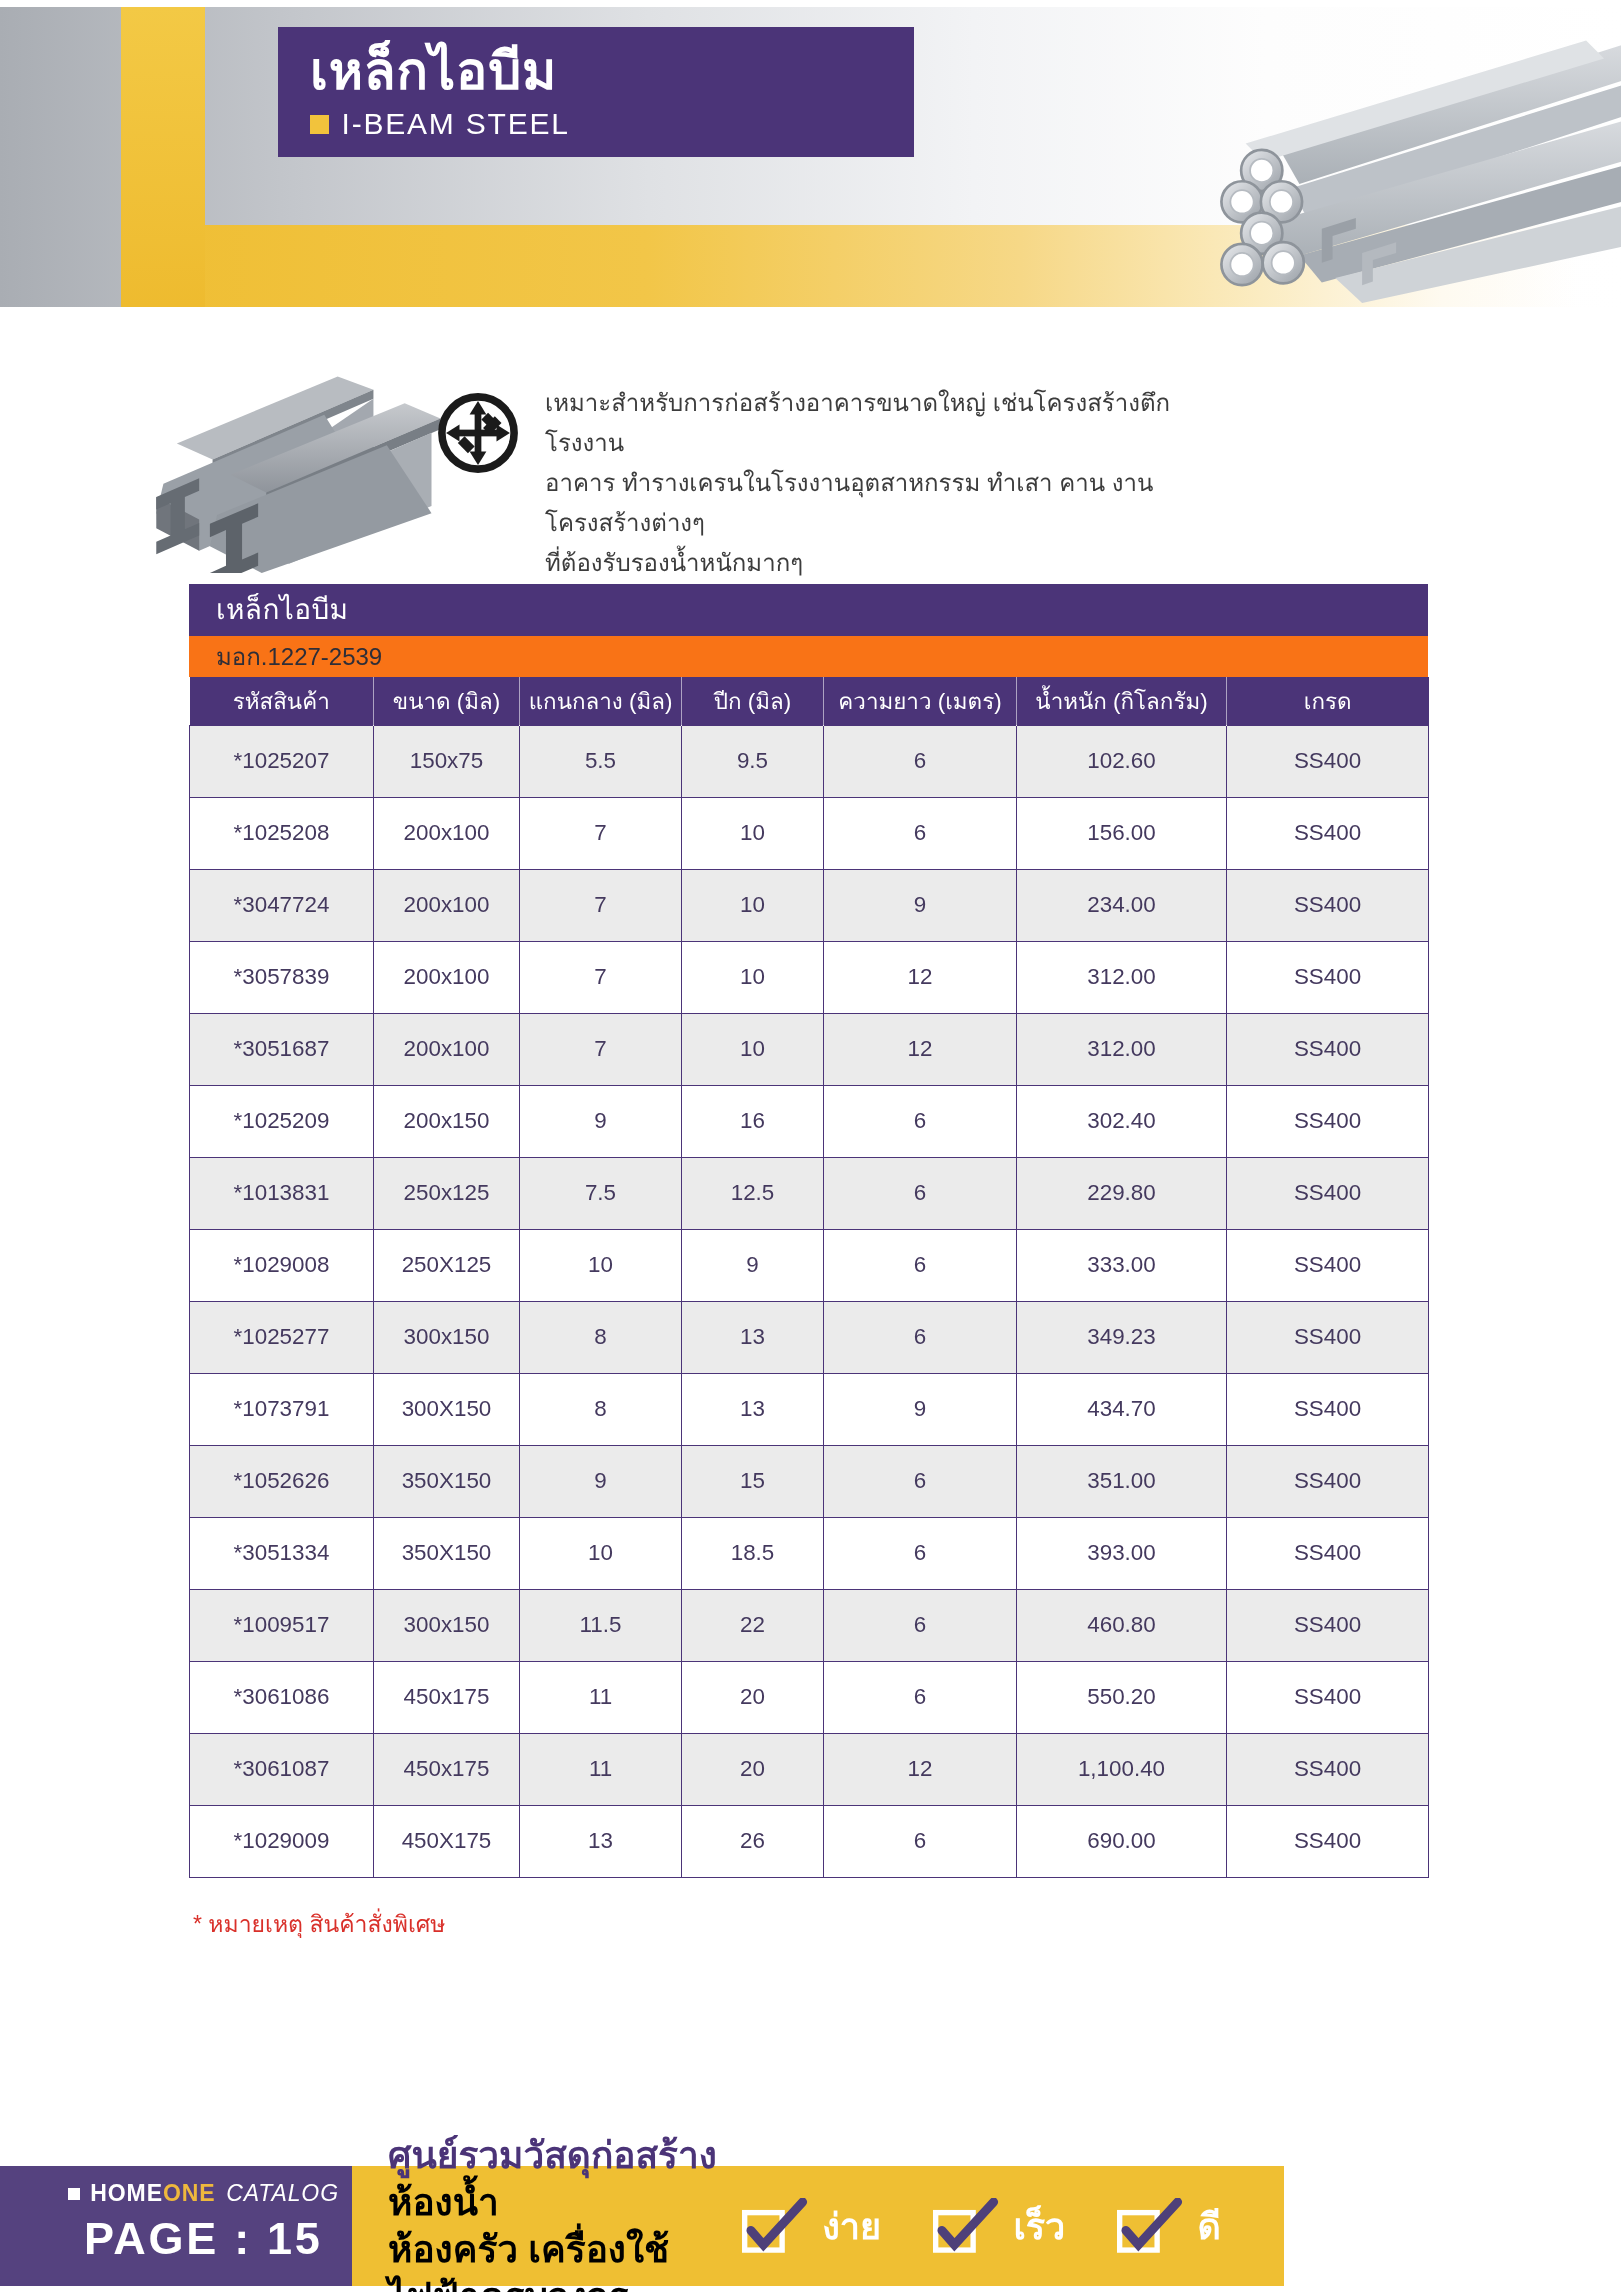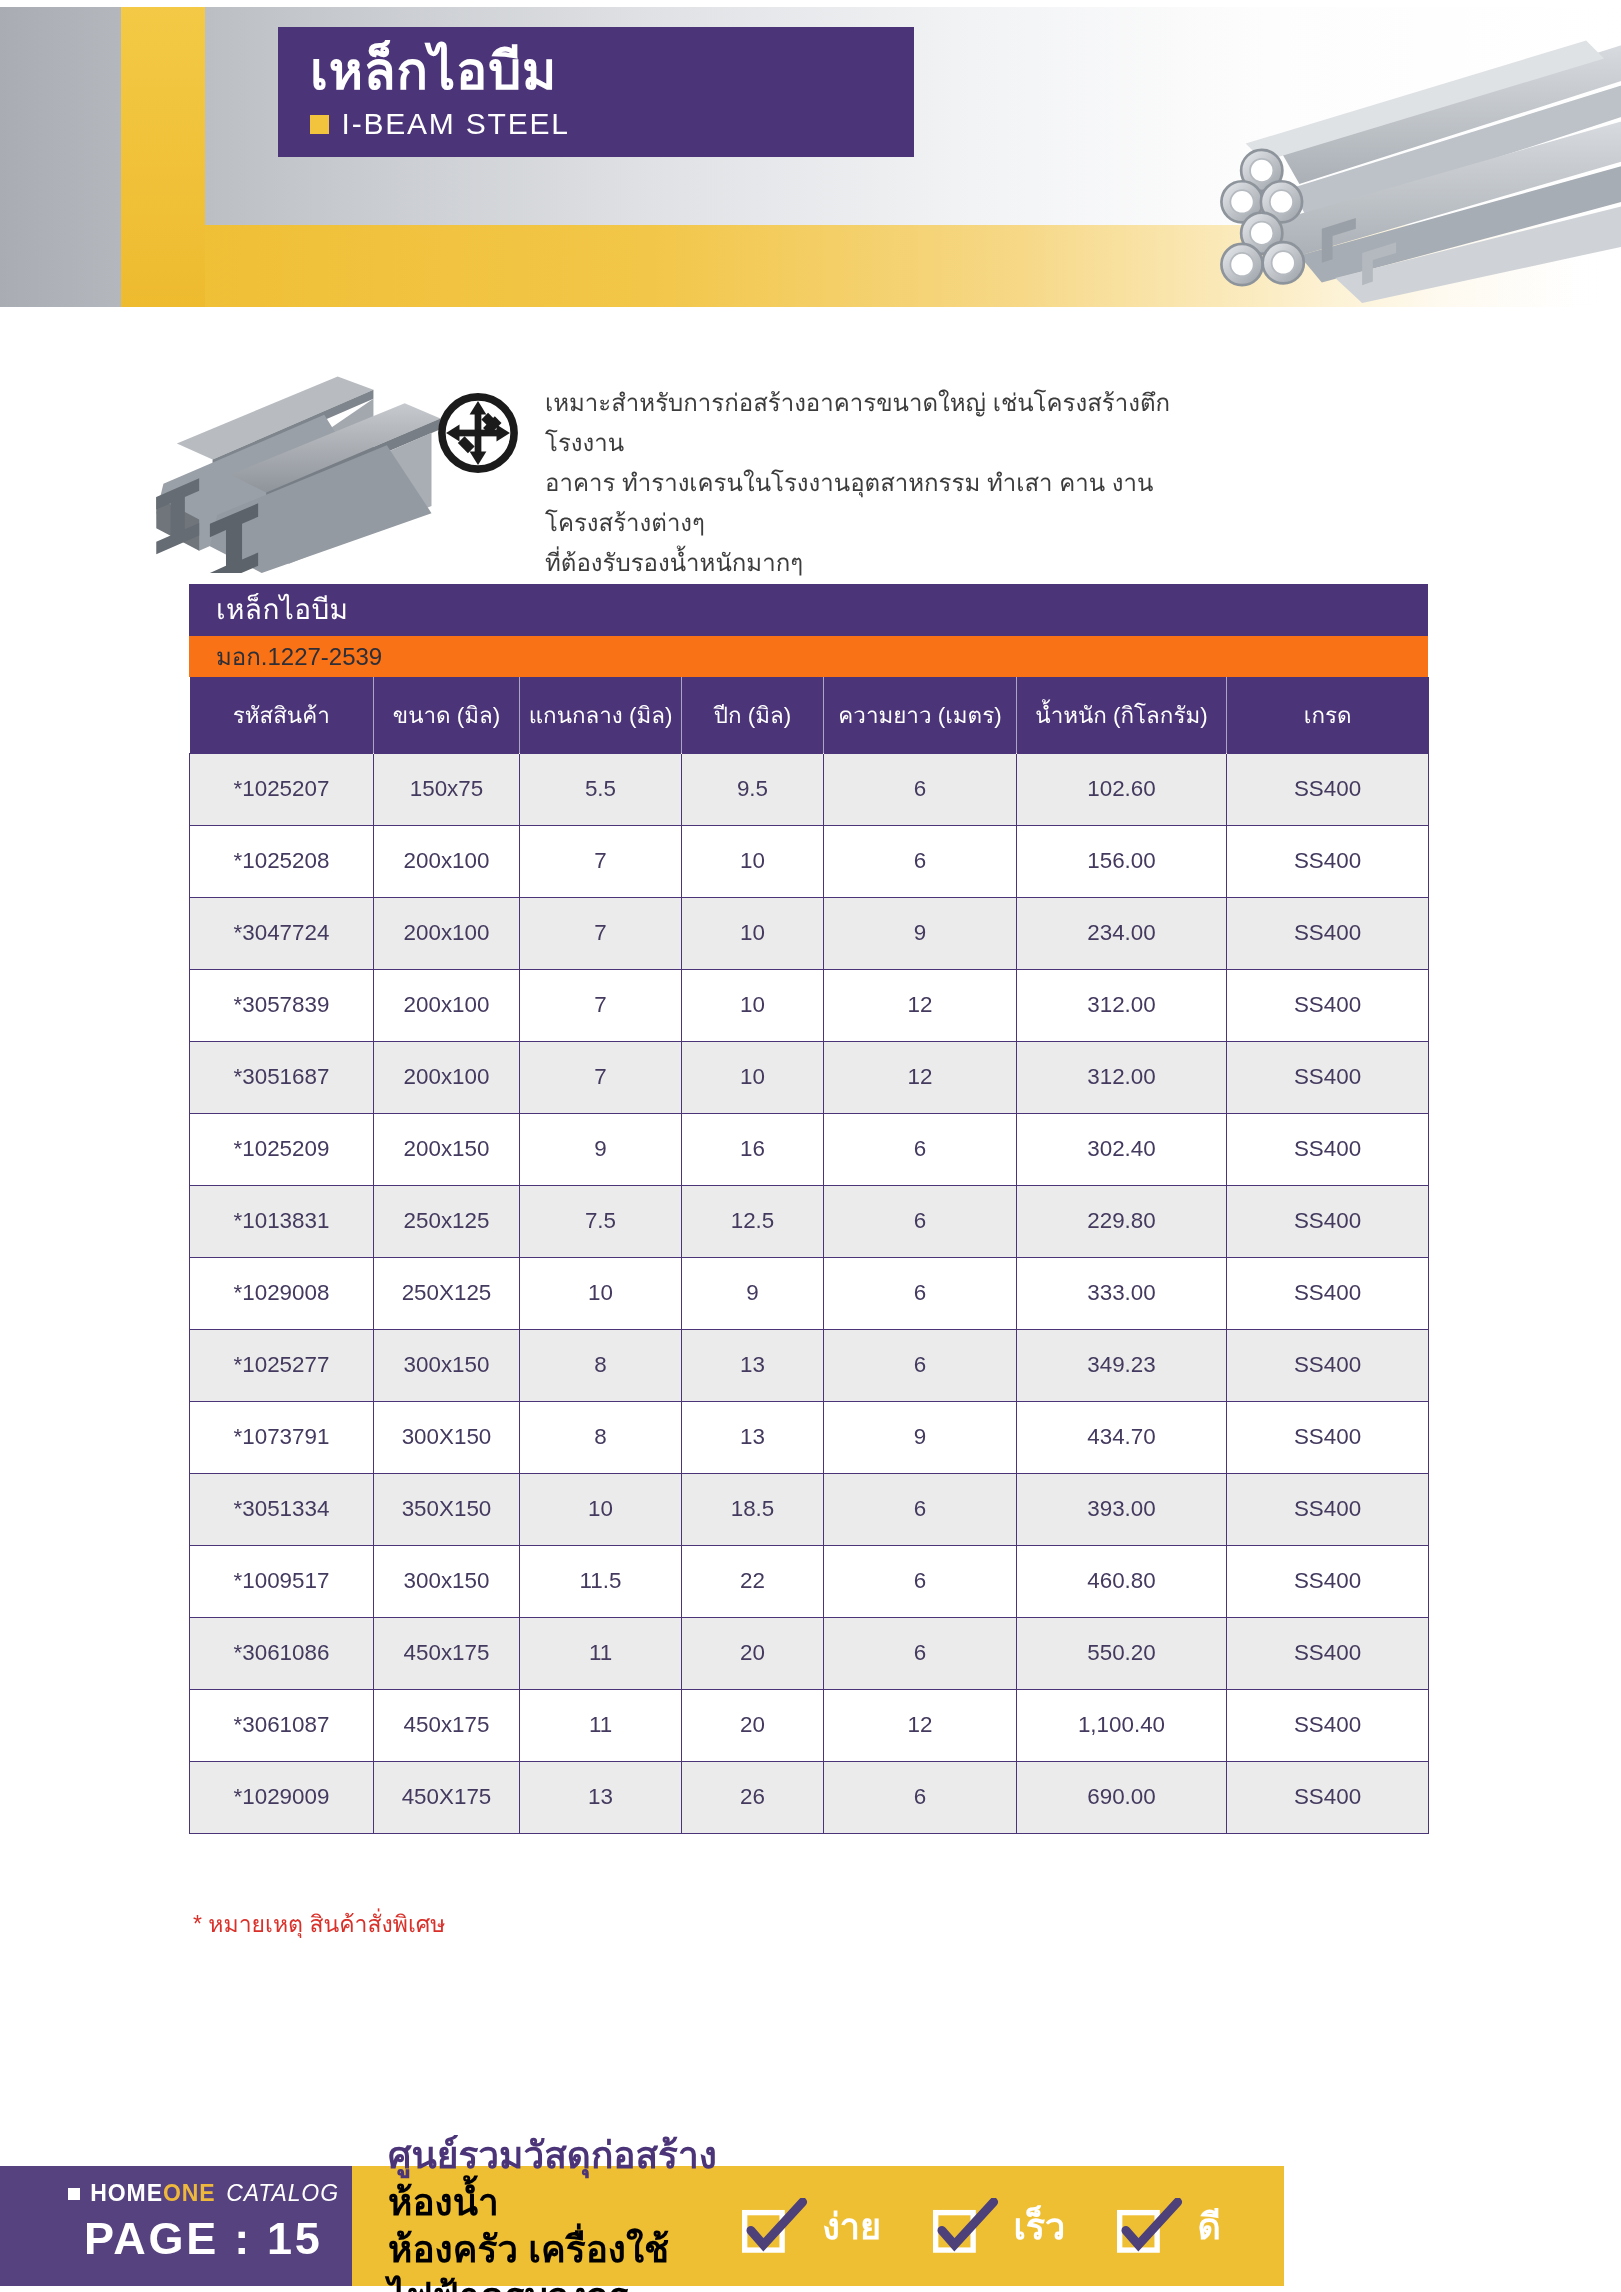--- a/index.html
+++ b/index.html
@@ -43,21 +43,21 @@
   
   .table-wrap { position:absolute; left:189px; top:584px; width:1239px; }
   .tbl-title {
     background:#4b3478; color:#ffffff; height:52px; line-height:52px;
     font-size:28px; padding-left:27px; letter-spacing:0.4px;
   }
   .tbl-standard { background:#f97316; height:41px; line-height:41px; font-size:24px; color:#2e2e38; padding-left:27px; }
   table.spec { width:100%; border-collapse:collapse; table-layout:fixed; }
   table.spec thead th {
     background:#4b3478; color:#ffffff; font-weight:normal; font-size:22.4px;
-    height:76px; text-align:center; border:none;
+    height:48px; text-align:center; border:none;
   }
   table.spec thead th + th { border-left:1.8px solid rgba(255,255,255,0.55); }
   table.spec tbody td {
     height:72px; text-align:center; vertical-align:middle;
     font-size:22.4px; color:#44395e; border:1.8px solid #4b3478; background:#ffffff;
   }
   table.spec tbody tr:nth-child(odd) td { background:#ebebeb; }
   .footnote { position:absolute; left:193px; top:1906px; font-size:23px; color:#d9302a; }
 
   
@@ -286,20 +286,29 @@
           <td>349.23</td>
           <td>SS400</td>
         </tr>
         <tr>
           <td>*1073791</td>
           <td>300X150</td>
           <td>8</td>
           <td>13</td>
           <td>9</td>
           <td>434.70</td>
+          <td>SS400</td>
+        </tr>
+        <tr>
+          <td>*1052626</td>
+          <td>350X150</td>
+          <td>9</td>
+          <td>15</td>
+          <td>6</td>
+          <td>351.00</td>
           <td>SS400</td>
         </tr>
         <tr>
           <td>*3051334</td>
           <td>350X150</td>
           <td>10</td>
           <td>18.5</td>
           <td>6</td>
           <td>393.00</td>
           <td>SS400</td>

